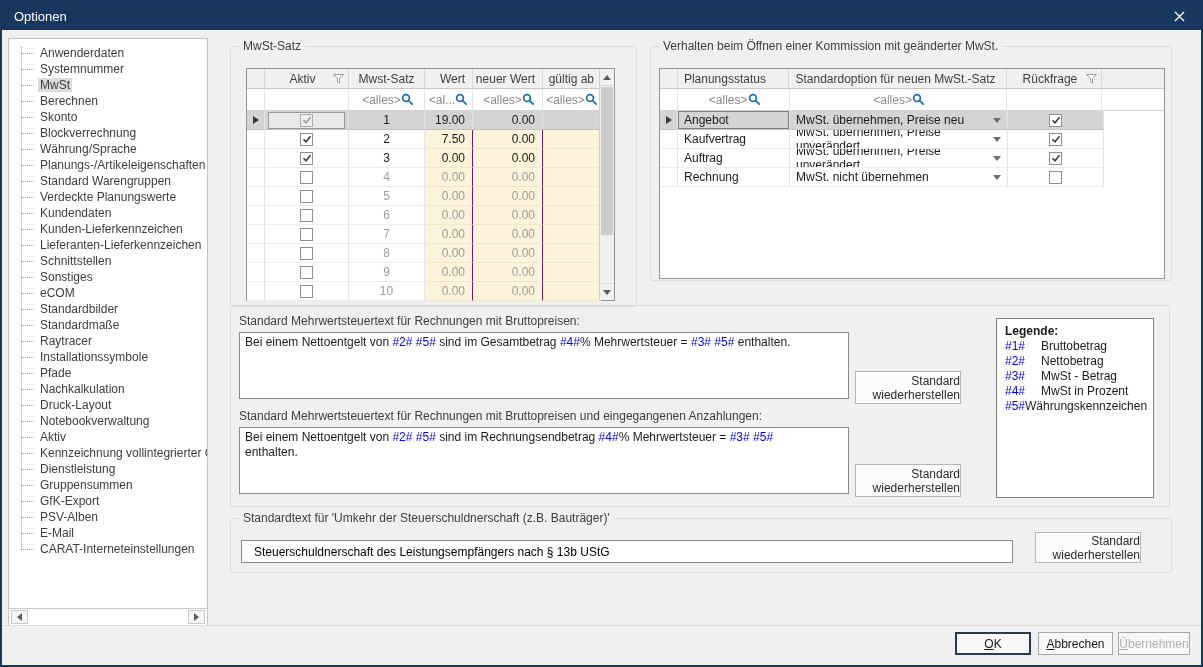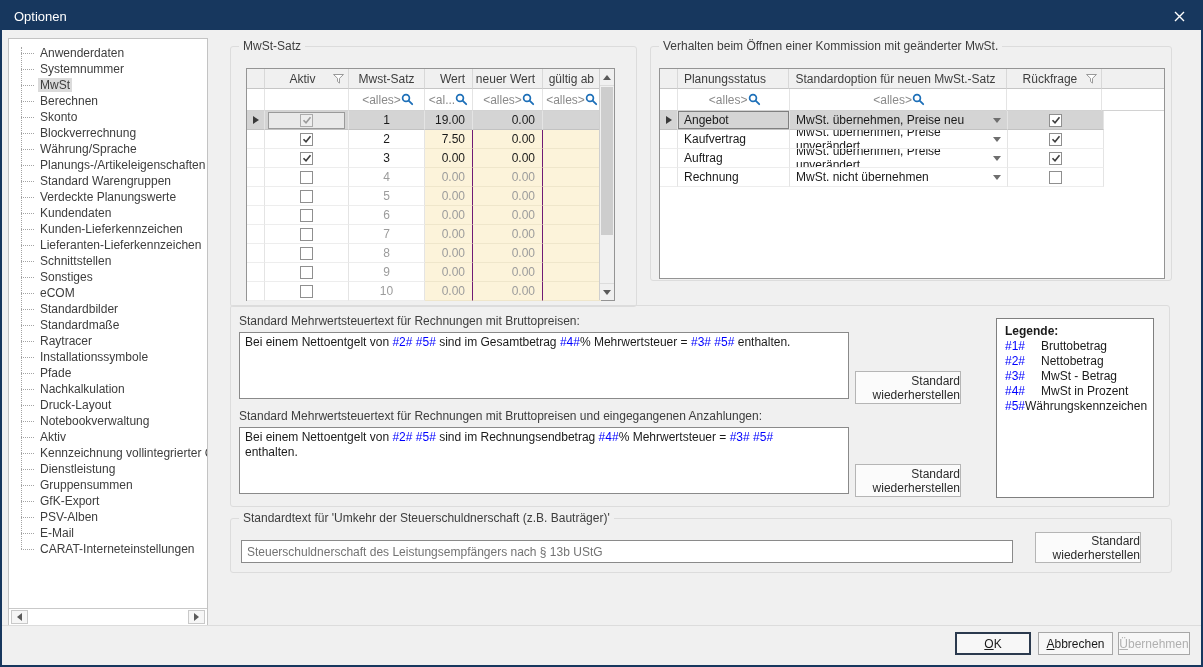--- a/index.html
+++ b/index.html
@@ -97,21 +97,21 @@
   .btn { position:absolute; background:#fbfbfb; border:1px solid #b5b5b5; font-size:12px;
          color:#2b2b2b; display:flex; align-items:center; justify-content:center;
          text-align:right; line-height:14px; cursor:pointer; }
   .legendbox { position:absolute; background:#fff; border:1px solid #7f7f7f; padding:4px 8px;
                font-size:12px; }
   .legend-title { font-weight:bold; color:#1a1a1a; line-height:16px; }
   .legend-row { display:flex; line-height:15px; }
   .legend-code { width:36px; color:#0000ff; }
   .legend-label { color:#1a1a1a; }
   .inputbox { position:absolute; background:#fff; border:1px solid #8a8a8a; font-size:12px;
-              padding:0 5px; color:#737373; display:flex; align-items:center; }
+              padding:0 12px; color:#000000; display:flex; align-items:center; }
 
   .divider { position:absolute; left:0; right:0; top:623px; height:1px; background:#dcdcdc; }
   .footer-btn { position:absolute; top:630px; height:23px; background:#f7f7f7;
                 border:1px solid #a7a7a7; font-size:12px; color:#1a1a1a; display:flex;
                 align-items:center; justify-content:center; cursor:pointer; }
   .footer-btn.default { border:1px solid #2b3a4e; box-shadow:inset 0 0 0 1px #2b3a4e; }
   .footer-btn.disabled { color:#b0b0b0; cursor:default; }
 </style>
 </head>
 <body>

